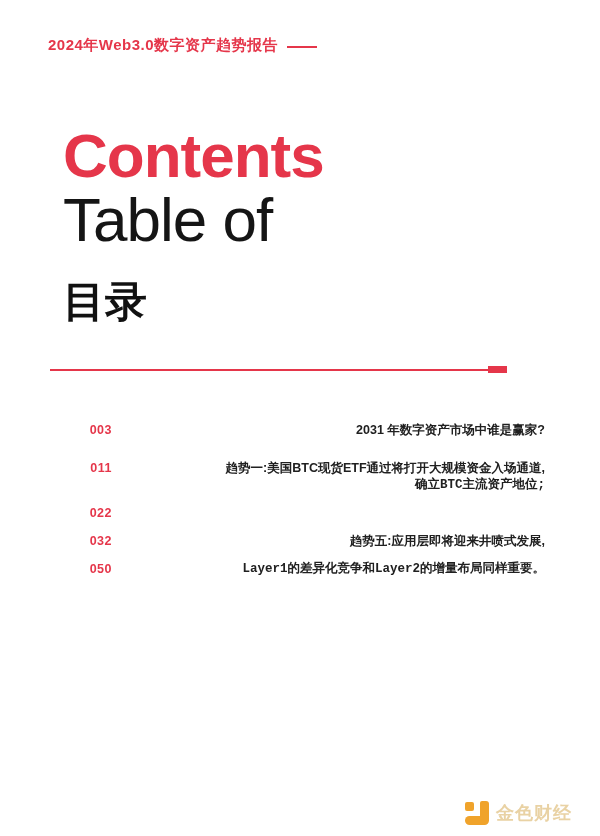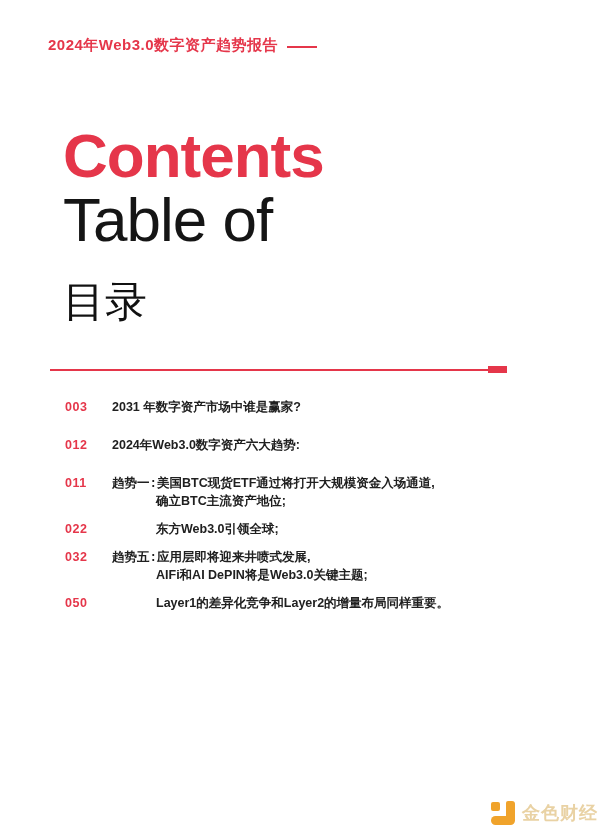--- a/index.html
+++ b/index.html
@@ -49,21 +49,21 @@
     color: #151515;
   }
   .title-en.red {
     color: #e5364a;
     font-weight: 800;
   }
   .title-cn {
     margin-top: 27px;
     font-size: 42px;
     line-height: 46px;
-    font-weight: 400;
+    font-weight: 700;
     color: #111111;
   }
 
   
   .divider {
     position: absolute;
     left: 50px;
     top: 369px;
     width: 438px;
     height: 2px;
@@ -75,22 +75,23 @@
     top: 366px;
     width: 19px;
     height: 7px;
     background: #e5364a;
   }
 
   
   .toc {
     position: absolute;
     left: 65px;
-    top: 399px;
+    top: 422px;
     width: 480px;
+    text-align: right;
   }
   .toc-row {
     display: flex;
     align-items: flex-start;
     margin-bottom: 11px;
     font-size: 12.5px;
     line-height: 17px;
     font-weight: 700;
     color: #202020;
     cursor: pointer;
@@ -99,28 +100,27 @@
   .toc-page {
     flex: 0 0 47px;
     width: 47px;
     color: #e5364a;
     letter-spacing: 0.5px;
   }
   .toc-text { flex: 1; }
   .toc-label {
     display: inline-block;
     min-width: 44px;
-    font-family: Liberation Mono, monospace;
-  }
-  .toc-line2 { margin-left: 44px; }
+  }
+  .toc-line2 { margin-left: 44px; font-family: Liberation Mono, monospace; }
 
   
   .brand {
     position: absolute;
-    right: 2px;
+    right: 28px;
     bottom: 11px;
     display: flex;
     align-items: flex-start;
   }
   .brand-icon {
     position: relative;
     width: 24px;
     height: 24px;
     margin-right: 7px;
   }
@@ -181,56 +181,45 @@
     <div class="toc-row single">
       <span class="toc-page">003</span>
       <div class="toc-text">
         <div class="toc-line1">
           <span class="l1">2031 年数字资产市场中谁是赢家?</span>
         </div>
 
       </div>
     </div>
 
-    <div class="toc-row single">
-      <span class="toc-page">012</span>
-      <div class="toc-text">
-        <div class="toc-line1">
-          <span class="l1">2024年Web3.0数字资产六大趋势:</span>
-        </div>
-
-      </div>
-    </div>
 
     <div class="toc-row">
       <span class="toc-page">011</span>
       <div class="toc-text">
         <div class="toc-line1">
           <span class="toc-label">趋势一:</span><span class="l1">美国BTC现货ETF通过将打开大规模资金入场通道,</span>
         </div>
         <div class="toc-line2">确立BTC主流资产地位;</div>
       </div>
     </div>
 
     <div class="toc-row">
       <span class="toc-page">022</span>
       <div class="toc-text">
-        <div class="toc-line2">东方Web3.0引领全球;</div>
       </div>
     </div>
 
 
 
     <div class="toc-row">
       <span class="toc-page">032</span>
       <div class="toc-text">
         <div class="toc-line1">
           <span class="toc-label">趋势五:</span><span class="l1">应用层即将迎来井喷式发展,</span>
         </div>
-        <div class="toc-line2">AIFi和AI DePIN将是Web3.0关键主题;</div>
       </div>
     </div>
 
     <div class="toc-row">
       <span class="toc-page">050</span>
       <div class="toc-text">
         <div class="toc-line2">Layer1的差异化竞争和Layer2的增量布局同样重要。</div>
       </div>
     </div>
   </div>

